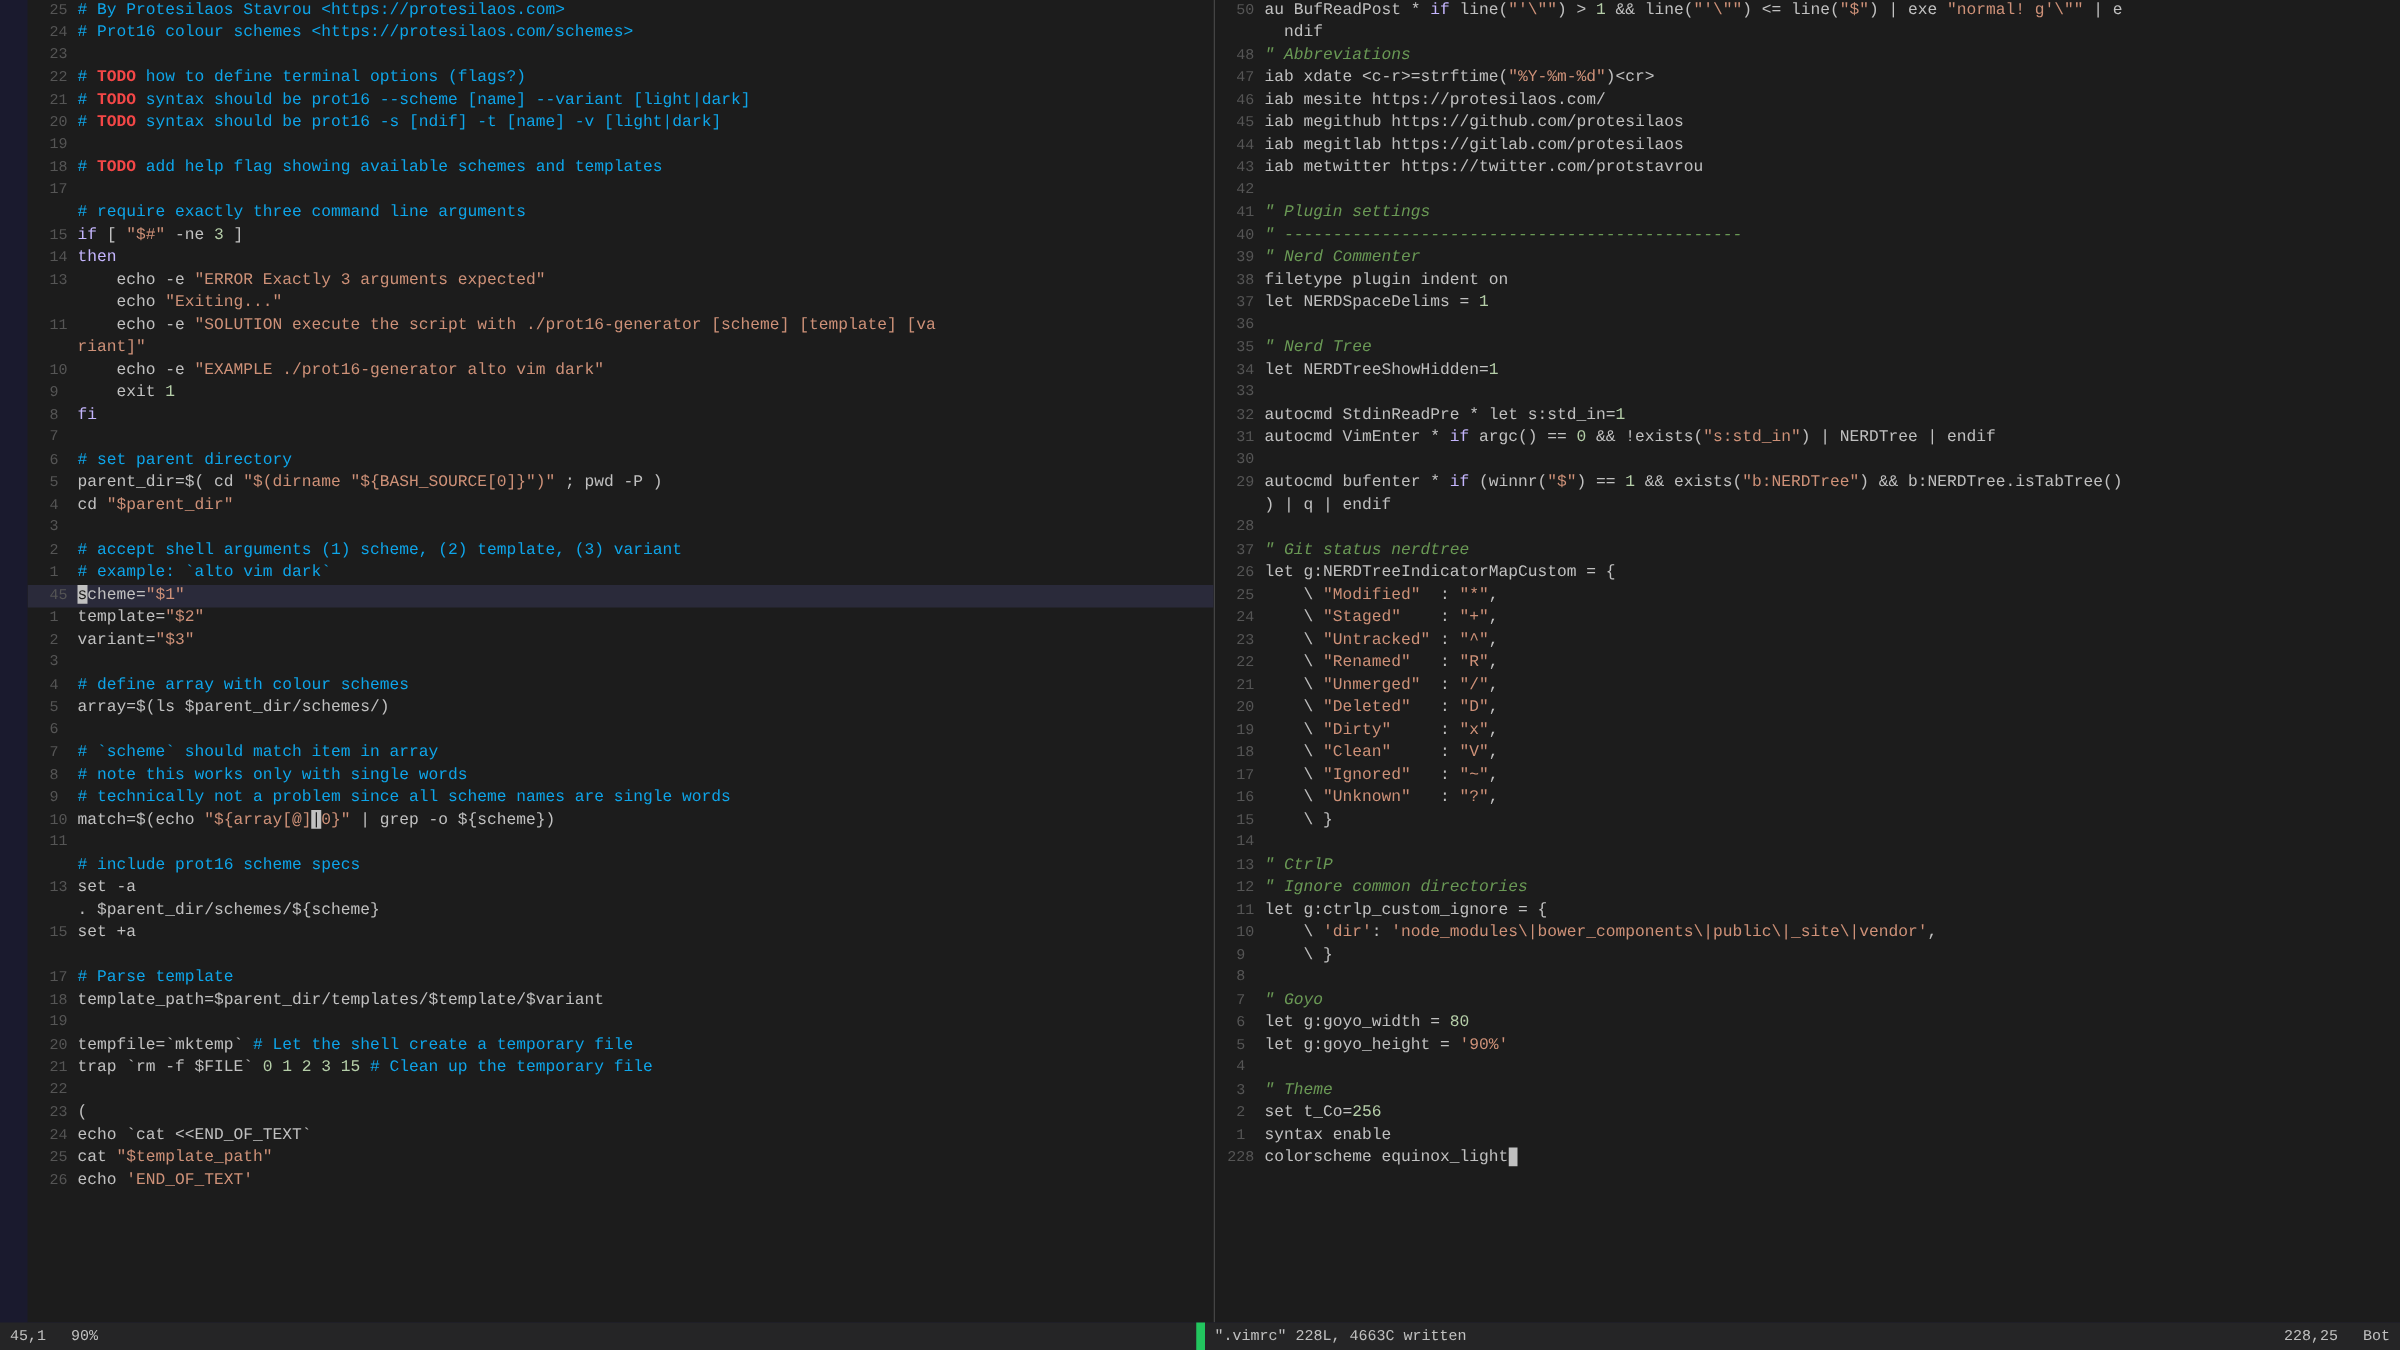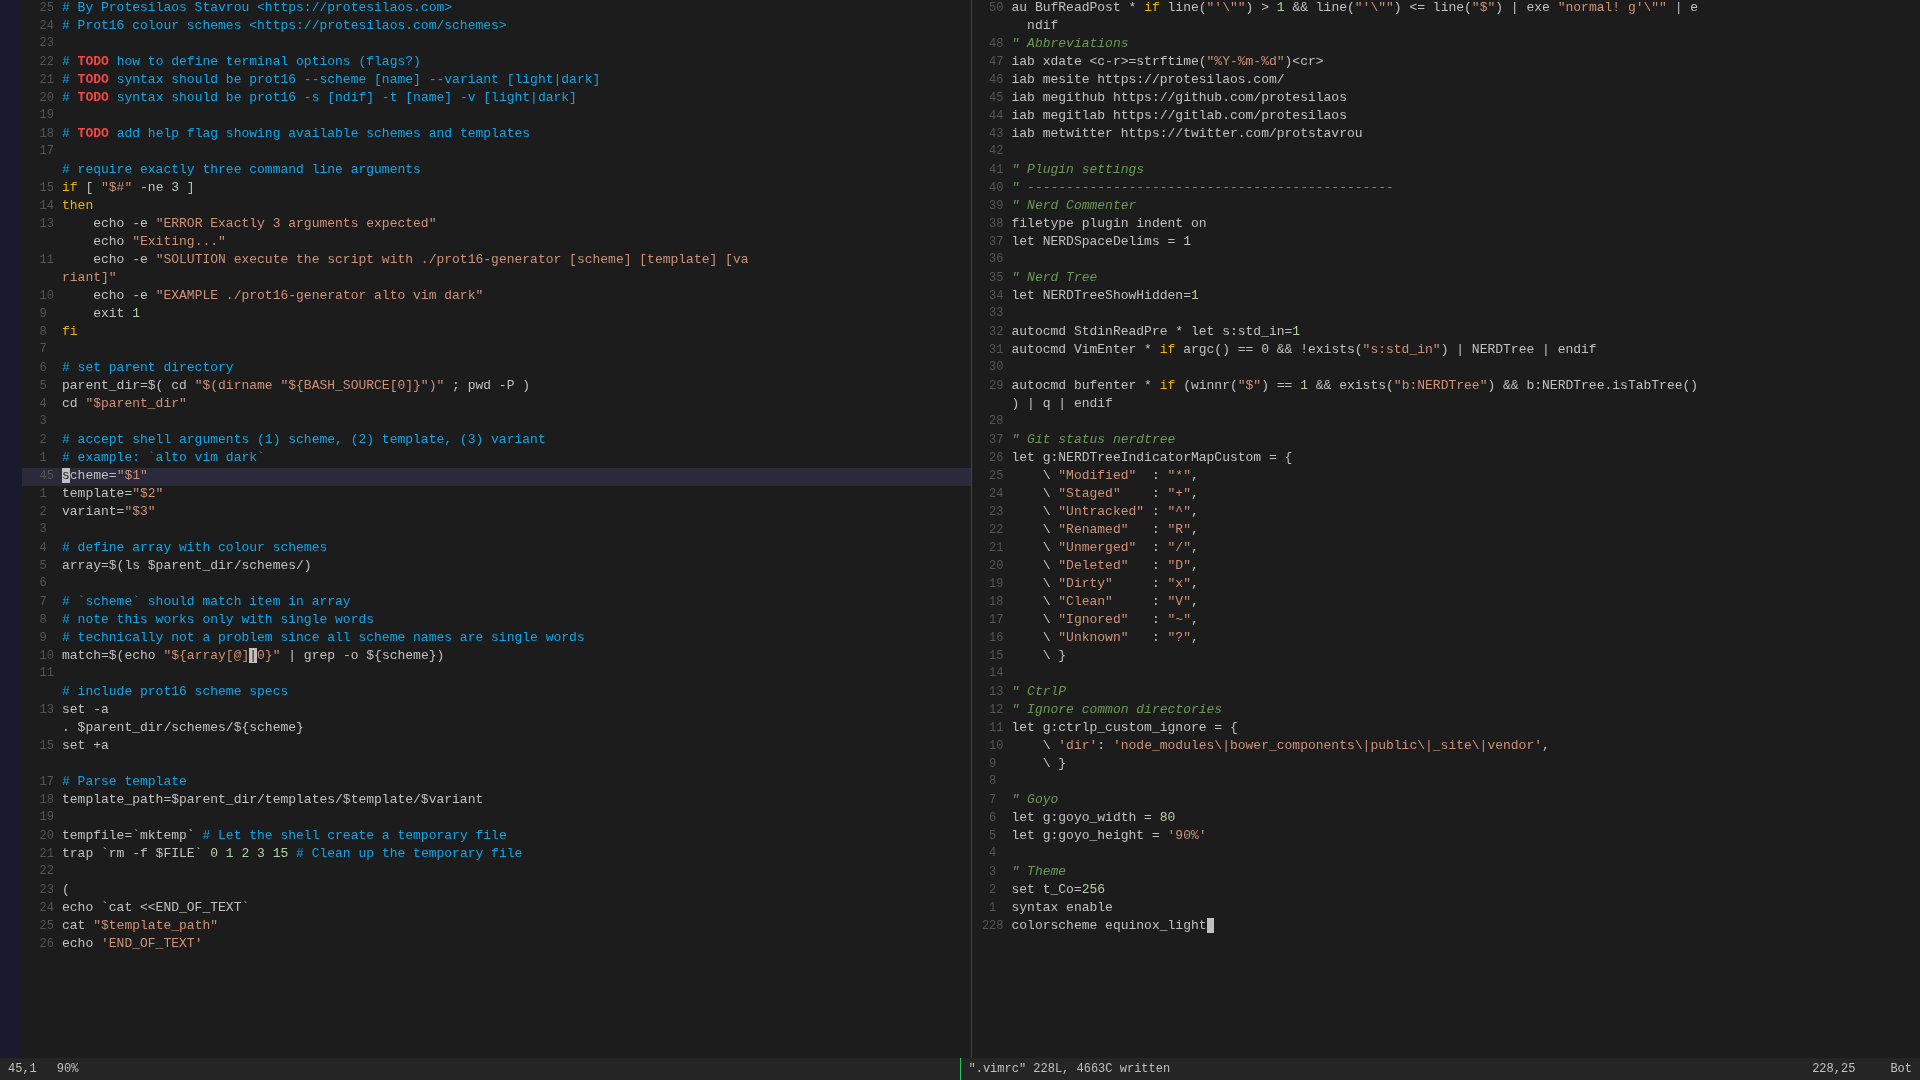--- a/index.html
+++ b/index.html
@@ -51,21 +51,21 @@
       text-align: right;
       margin-right: 8px;
       user-select: none;
       font-size: 12px;
     }
     .line-content {
       color: #c0c0c0;
     }
     
     .c-comment { color: #0ea5e9; }
-    .c-keyword { color: #eab308; }
+    .c-keyword { color: #c4b5fd; }
     .c-string { color: #ce9178; }
     .c-todo { color: #f44747; font-weight: bold; }
     .c-number { color: #b5cea8; }
     .c-vim-comment { color: #6a9955; font-style: italic; }
     .cursor-block {
       background: #c0c0c0;
       color: #1c1c1c;
       display: inline;
     }
     .bottom-bar {
@@ -73,21 +73,21 @@
       height: 22px;
     }
     .bottom-left {
       flex: 1;
       background: #252526;
       display: flex;
       align-items: center;
       padding: 0 8px;
       font-size: 12px;
       color: #c0c0c0;
-      border-right: 1px solid #22c55e;
+      border-right: 7px solid #22c55e;
     }
     .bottom-right {
       flex: 1;
       background: #252526;
       display: flex;
       align-items: center;
       padding: 0 8px;
       font-size: 12px;
       color: #c0c0c0;
       justify-content: space-between;
@@ -533,18 +533,18 @@
   </div>
 </div>
 
 <div class="bottom-bar">
   <div class="bottom-left">
     <span style="margin-right:20px;">45,1</span>
     <span>90%</span>
   </div>
   <div class="bottom-right">
     <span>".vimrc" 228L, 4663C written</span>
-    <span style="display:flex;gap:35px;">
+    <span style="display:flex;gap:20px;">
       <span>228,25</span>
       <span>Bot</span>
     </span>
   </div>
 </div>
 
 </body></html>

